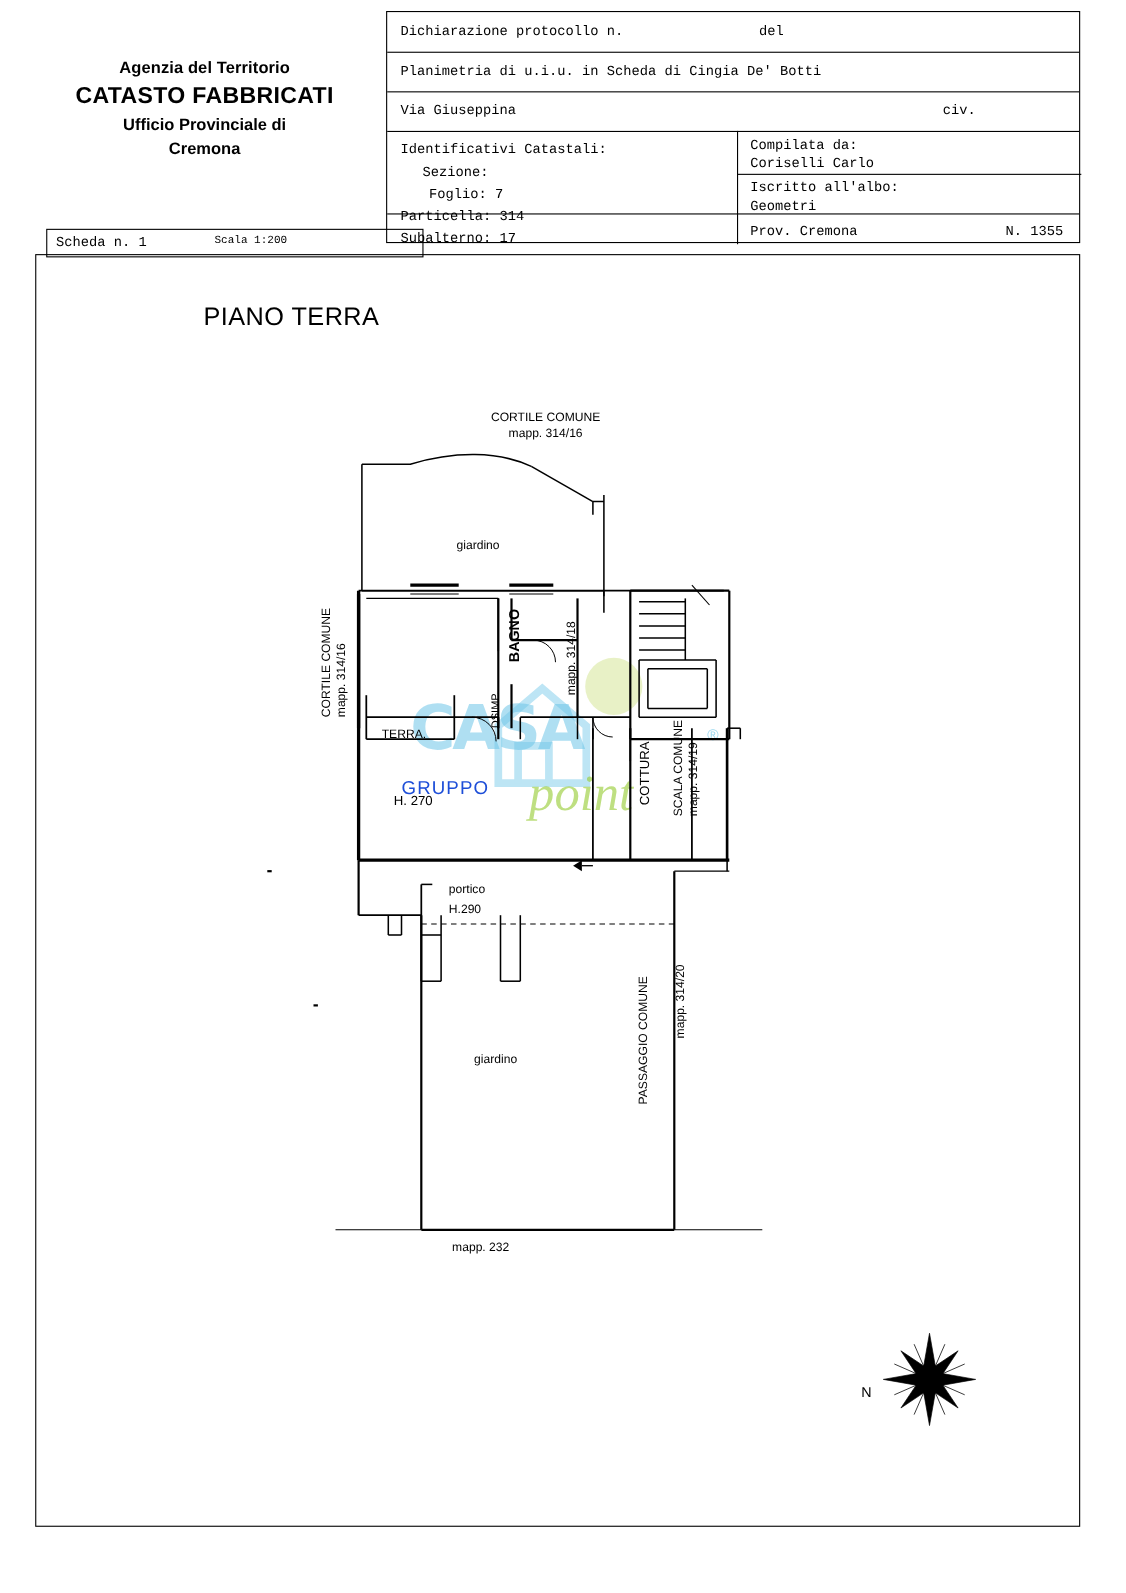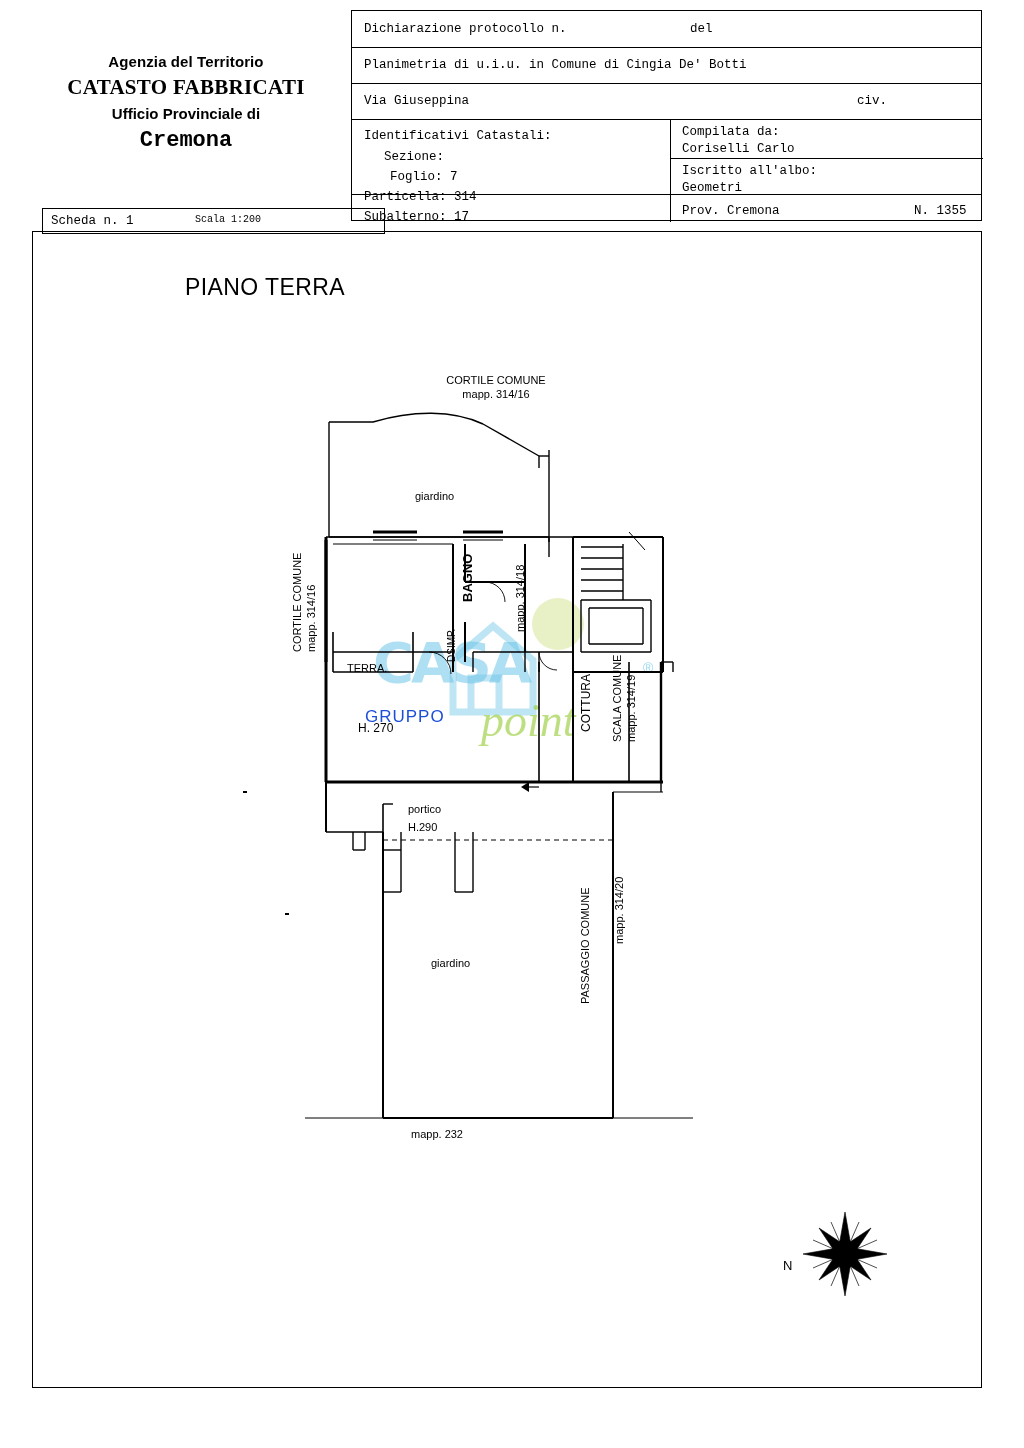--- a/index.html
+++ b/index.html
@@ -29,33 +29,33 @@
     line-height: 1.32;
   }
   #header-left .agency {
     font-size: 15px;
     font-weight: bold;
     letter-spacing: 0.1px;
   }
   #header-left .catasto {
     font-size: 21px;
     font-weight: bold;
-    font-family: Liberation Serif, serif;
+    font-family: Liberation Sans, sans-serif;
     letter-spacing: 0.3px;
     margin-top: 2px;
   }
   #header-left .ufficio {
     font-size: 15px;
     font-weight: bold;
     margin-top: 2px;
   }
   #header-left .citta {
-    font-size: 22px;
+    font-size: 15px;
     font-weight: bold;
-    font-family: Liberation Mono, monospace;
+    font-family: Liberation Sans, sans-serif;
     margin-top: 3px;
   }
 
   
   #scheda-box {
     position: absolute;
     left: 42px;
     top: 208px;
     width: 343px;
     height: 26px;
@@ -206,21 +206,21 @@
 <div id="top-table">
   <div class="row-line" style="top:36px;"></div>
   <div class="row-line" style="top:72px;"></div>
   <div class="row-line" style="top:108px;"></div>
   <div class="row-line" style="top:183px;"></div>
   <div class="vline" style="left:318px; top:108px; height:103px;"></div>
   <div class="row-line" style="top:147px; left:318px; width:313px;"></div>
 
   <div class="cell mono" style="left:12px; top:11px;">Dichiarazione protocollo n.</div>
   <div class="cell mono" style="left:338px; top:11px;">del</div>
-  <div class="cell mono" style="left:12px; top:47px;">Planimetria di u.i.u. in Comune di Cingia De' Botti</div>
+  <div class="cell mono" style="left:12px; top:47px;">Planimetria di u.i.u. in Scheda di Cingia De' Botti</div>
   <div class="cell mono" style="left:12px; top:83px;">Via Giuseppina</div>
   <div class="cell mono" style="left:505px; top:83px;">civ.</div>
 
   <div class="cell mono" style="left:12px; top:118px;">Identificativi Catastali:</div>
   <div class="cell mono" style="left:32px; top:139px;">Sezione:</div>
   <div class="cell mono" style="left:38px; top:159px;">Foglio: 7</div>
   <div class="cell mono" style="left:12px; top:179px;">Particella: 314</div>
   <div class="cell mono" style="left:12px; top:199px;">Subalterno: 17</div>
 
   <div class="cell mono" style="left:330px; top:114px;">Compilata da:</div>

